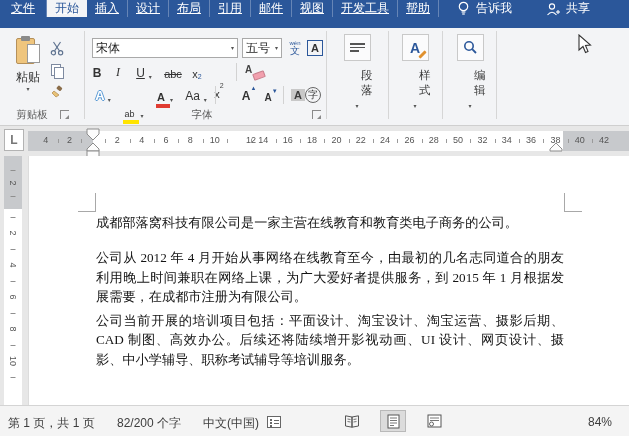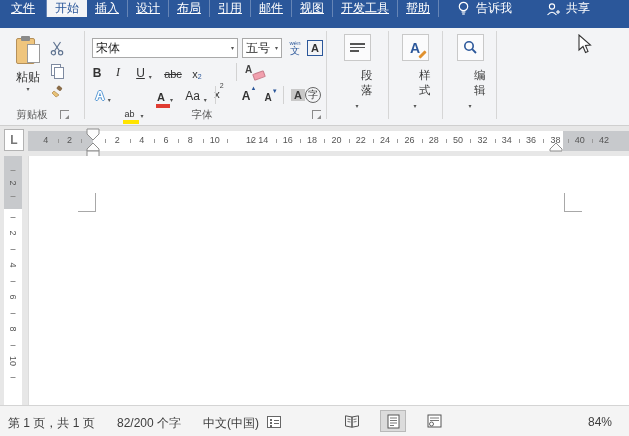--- a/index.html
+++ b/index.html
@@ -368,20 +368,25 @@
       <span class="vtick" style="top: 189px;"></span>
       <span class="vtick" style="top: 221px;"></span>
     </div>
 
   <div class="page">
 
     <div class="crop" style="left:49px;top:55px;width:18px;height:1px;"></div>
     <div class="crop" style="left:66px;top:37px;width:1px;height:19px;"></div>
     <div class="crop" style="left:535px;top:55px;width:18px;height:1px;"></div>
     <div class="crop" style="left:535px;top:37px;width:1px;height:19px;"></div>
+    <div class="doc-text">
+        <p>成都部落窝科技有限公司是一家主营在线教育和教育类电子商务的公司。</p>
+        <p>公司从 2012 年 4 月开始从事网络在线教育至今，由最初的几名志同道合的朋友利用晚上时间兼职在网络上课，为广大爱好者提供服务，到 2015 年 1 月根据发展需要，在成都市注册为有限公司。</p>
+        <p>公司当前开展的培训项目包括：平面设计、淘宝设计、淘宝运营、摄影后期、CAD 制图、高效办公。后续还将陆续增开影视动画、UI 设计、网页设计、摄影、中小学辅导、职称考试辅导等培训服务。</p>
+      </div>
   </div>
 
   <div class="statusbar">
     <div class="sitem" style="left:8px;">第 1 页，共 1 页</div>
     <div class="sitem" style="left:117px;">82/200 个字</div>
     <div class="sitem" style="left:203px;">中文(中国)</div>
     <div class="sitem" style="left:267px;top:10px;">
       <div class="macro-ic">
         <i style="left:2px;top:2px;width:2px;height:2px;"></i>
         <i style="left:2px;top:5px;width:2px;height:2px;"></i>

